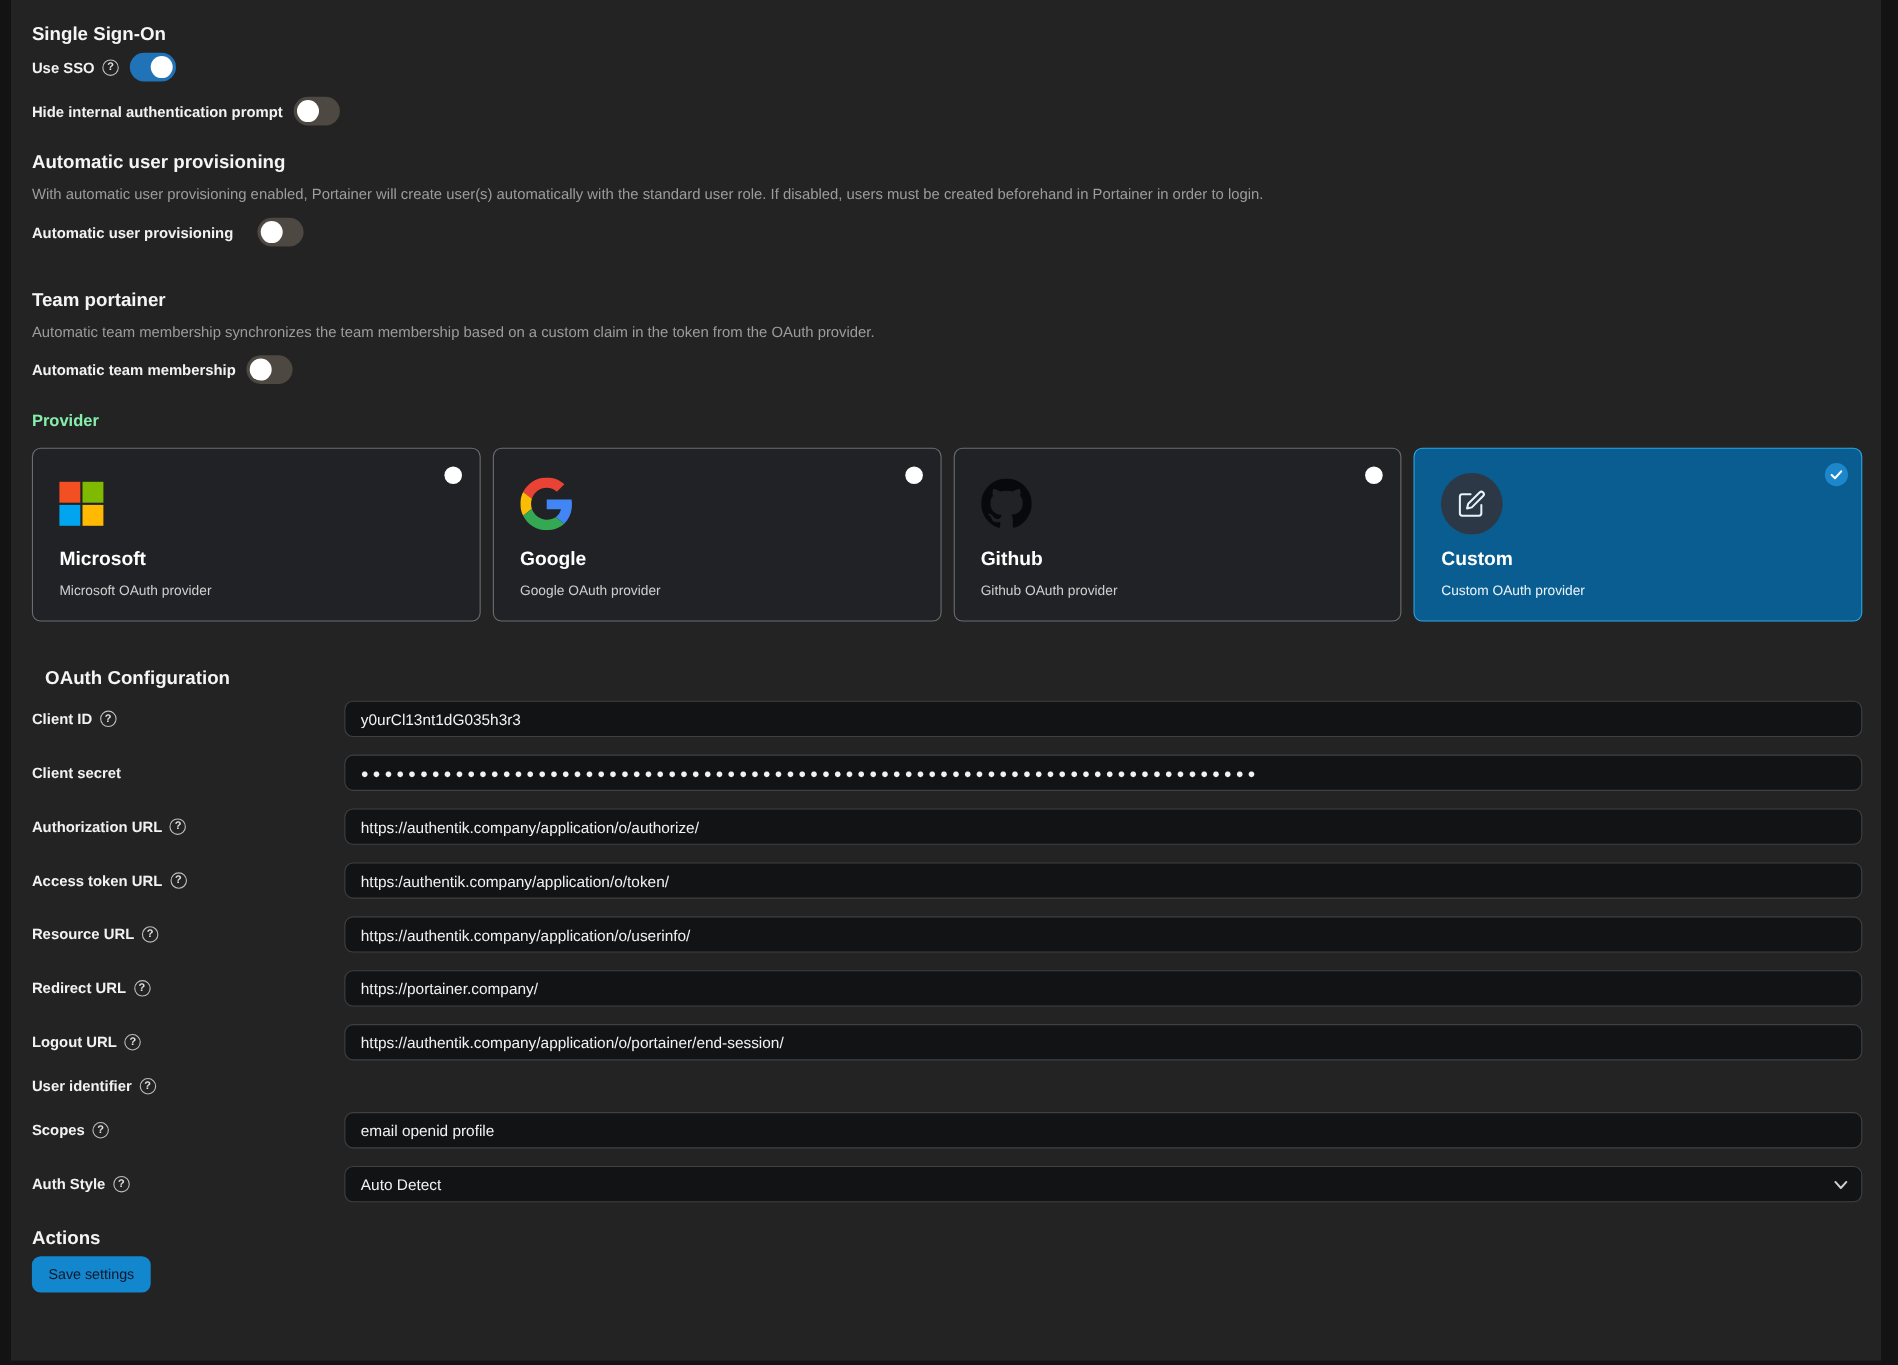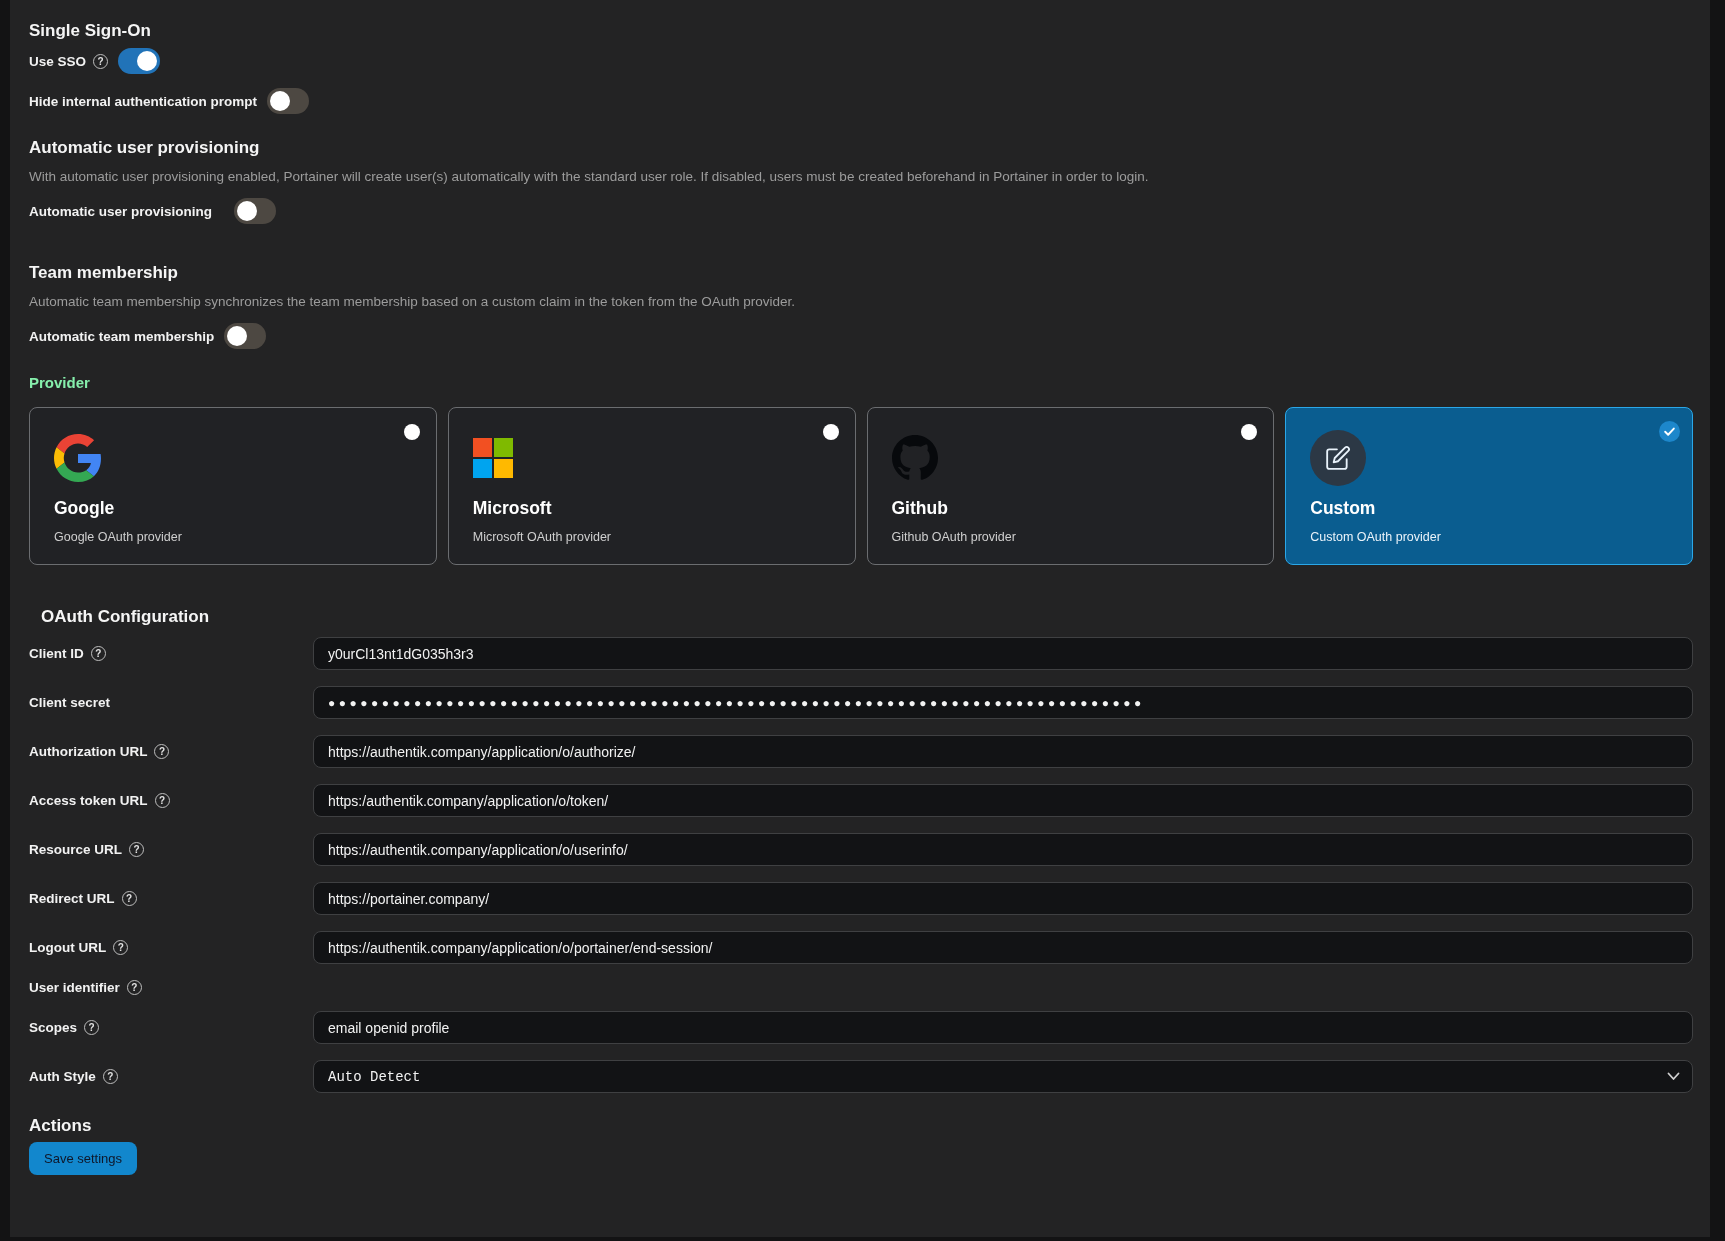--- a/index.html
+++ b/index.html
@@ -59,21 +59,21 @@
   .form { margin-top:10px; }
   .form-row { display:flex; align-items:center; margin-bottom:16px; }
   .form-row .flabel { width:284px; flex:0 0 284px; display:flex; align-items:center;
                       color:#f2f2f2; font-size:13.5px; font-weight:700; }
   .tinput { flex:1; height:33px; background:#121315; border:1px solid #3f4042;
             border-radius:8px; color:#f2f2f2; font-size:14px; padding:0 14px;
             font-family:"Liberation Sans", sans-serif; outline:none; }
   .tinput.masked { font-size:12px; letter-spacing:3.5px; }
   .fselect { position:relative; flex:1; height:33px; background:#121315; border:1px solid #3f4042;
              border-radius:8px; color:#f2f2f2; font-size:14px; padding:0 14px;
-             display:flex; align-items:center; cursor:pointer;font-family:Liberation Mono, monospace; }
+             display:flex; align-items:center; cursor:pointer; }
   .fselect .chev { position:absolute; right:12px; top:50%; transform:translateY(-50%); }
 
   .save-btn { margin-top:6px; height:33px; padding:0 15px; background:#1287cd; color:#0f172a;
               border:none; border-radius:8px; font-size:13px; font-weight:400;
               font-family:"Liberation Sans", sans-serif; cursor:pointer; }
 </style>
 </head>
 <body>
 
 <div class="panel">
@@ -98,60 +98,60 @@
   <h2 class="section-heading h-aup">Automatic user provisioning</h2>
   <p class="desc">With automatic user provisioning enabled, Portainer will create user(s) automatically with the standard user role. If disabled, users must be created beforehand in Portainer in order to login.</p>
 
   <div class="toggle-row tr-aup">
     <span class="lbl">Automatic user provisioning</span>
     <div class="toggle off">
         <div class="knob"></div>
       </div>
   </div>
 
-  <h2 class="section-heading h-tm">Team membership</h2>
+  <h2 class="section-heading h-tm">Team portainer</h2>
   <p class="desc">Automatic team membership synchronizes the team membership based on a custom claim in the token from the OAuth provider.</p>
 
   <div class="toggle-row tr-tm">
     <span class="lbl">Automatic team membership</span>
     <div class="toggle off">
         <div class="knob"></div>
       </div>
   </div>
 
   <div class="provider-label">Provider</div>
 
   <div class="cards">
+
+    <div class="card">
+      <span class="radio-dot"></span>
+      <div class="logo-area">
+        <div class="ms-logo">
+          <div style="background:#f25022"></div>
+            <div style="background:#7fba00"></div>
+          <div style="background:#00a4ef"></div>
+            <div style="background:#ffb900"></div>
+        </div>
+      </div>
+      <div class="title">Microsoft</div>
+      <div class="cdesc">Microsoft OAuth provider</div>
+    </div>
 
     <div class="card">
       <span class="radio-dot"></span>
       <div class="logo-area">
         <svg width="48" height="48" viewBox="0 0 48 48">
           <path fill="#EA4335" d="M24 9.5c3.54 0 6.71 1.22 9.21 3.6l6.85-6.85C35.9 2.38 30.47 0 24 0 14.62 0 6.51 5.38 2.56 13.22l7.98 6.19C12.43 13.72 17.74 9.5 24 9.5z"></path>
           <path fill="#4285F4" d="M46.98 24.55c0-1.57-.15-3.09-.38-4.55H24v9.02h12.94c-.58 2.96-2.26 5.48-4.78 7.18l7.73 6c4.51-4.18 7.09-10.36 7.09-17.65z"></path>
           <path fill="#FBBC05" d="M10.53 28.59c-.48-1.45-.76-2.99-.76-4.59s.27-3.14.76-4.59l-7.98-6.19C.92 16.46 0 20.12 0 24c0 3.88.92 7.54 2.56 10.78l7.97-6.19z"></path>
           <path fill="#34A853" d="M24 48c6.48 0 11.93-2.13 15.89-5.81l-7.73-6c-2.15 1.45-4.92 2.3-8.16 2.3-6.26 0-11.57-4.22-13.47-9.91l-7.98 6.19C6.51 42.62 14.62 48 24 48z"></path>
         </svg>
       </div>
       <div class="title">Google</div>
       <div class="cdesc">Google OAuth provider</div>
-    </div>
-
-    <div class="card">
-      <span class="radio-dot"></span>
-      <div class="logo-area">
-        <div class="ms-logo">
-          <div style="background:#f25022"></div>
-            <div style="background:#7fba00"></div>
-          <div style="background:#00a4ef"></div>
-            <div style="background:#ffb900"></div>
-        </div>
-      </div>
-      <div class="title">Microsoft</div>
-      <div class="cdesc">Microsoft OAuth provider</div>
     </div>
 
     <div class="card">
       <span class="radio-dot"></span>
       <div class="logo-area">
         <svg class="gh-circle" viewBox="0 0 16 16">
           <path fill="#07090c" fill-rule="evenodd" d="M8 0C3.58 0 0 3.58 0 8c0 3.54 2.29 6.53 5.47 7.59.4.07.55-.17.55-.38 0-.19-.01-.82-.01-1.49-2.01.37-2.53-.49-2.69-.94-.09-.23-.48-.94-.82-1.13-.28-.15-.68-.52-.01-.53.63-.01 1.08.58 1.23.82.72 1.21 1.87.87 2.33.66.07-.52.28-.87.51-1.07-1.78-.2-3.64-.89-3.64-3.95 0-.87.31-1.59.82-2.15-.08-.2-.36-1.02.08-2.12 0 0 .67-.21 2.2.82.64-.18 1.32-.27 2-.27s1.36.09 2 .27c1.53-1.04 2.2-.82 2.2-.82.44 1.1.16 1.92.08 2.12.51.56.82 1.27.82 2.15 0 3.07-1.87 3.75-3.65 3.95.29.25.54.73.54 1.48 0 1.07-.01 1.93-.01 2.2 0 .21.15.46.55.38A8.01 8.01 0 0 0 16 8c0-4.42-3.58-8-8-8z"></path>
         </svg>
       </div>
       <div class="title">Github</div>

